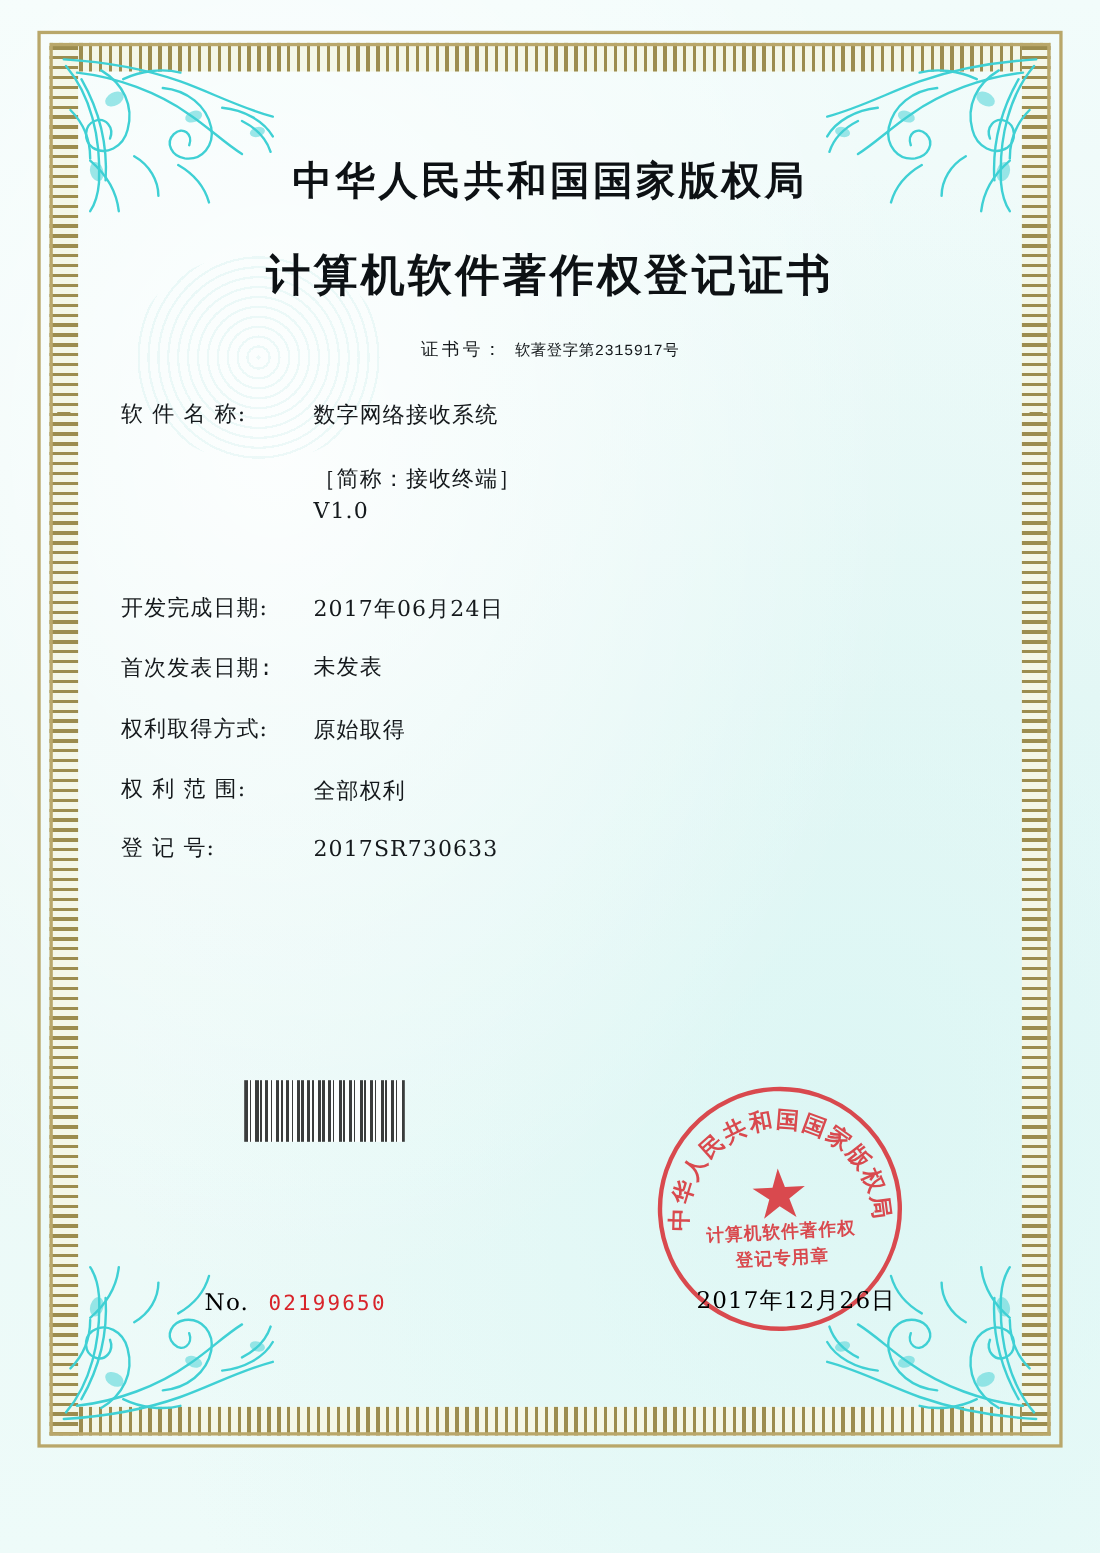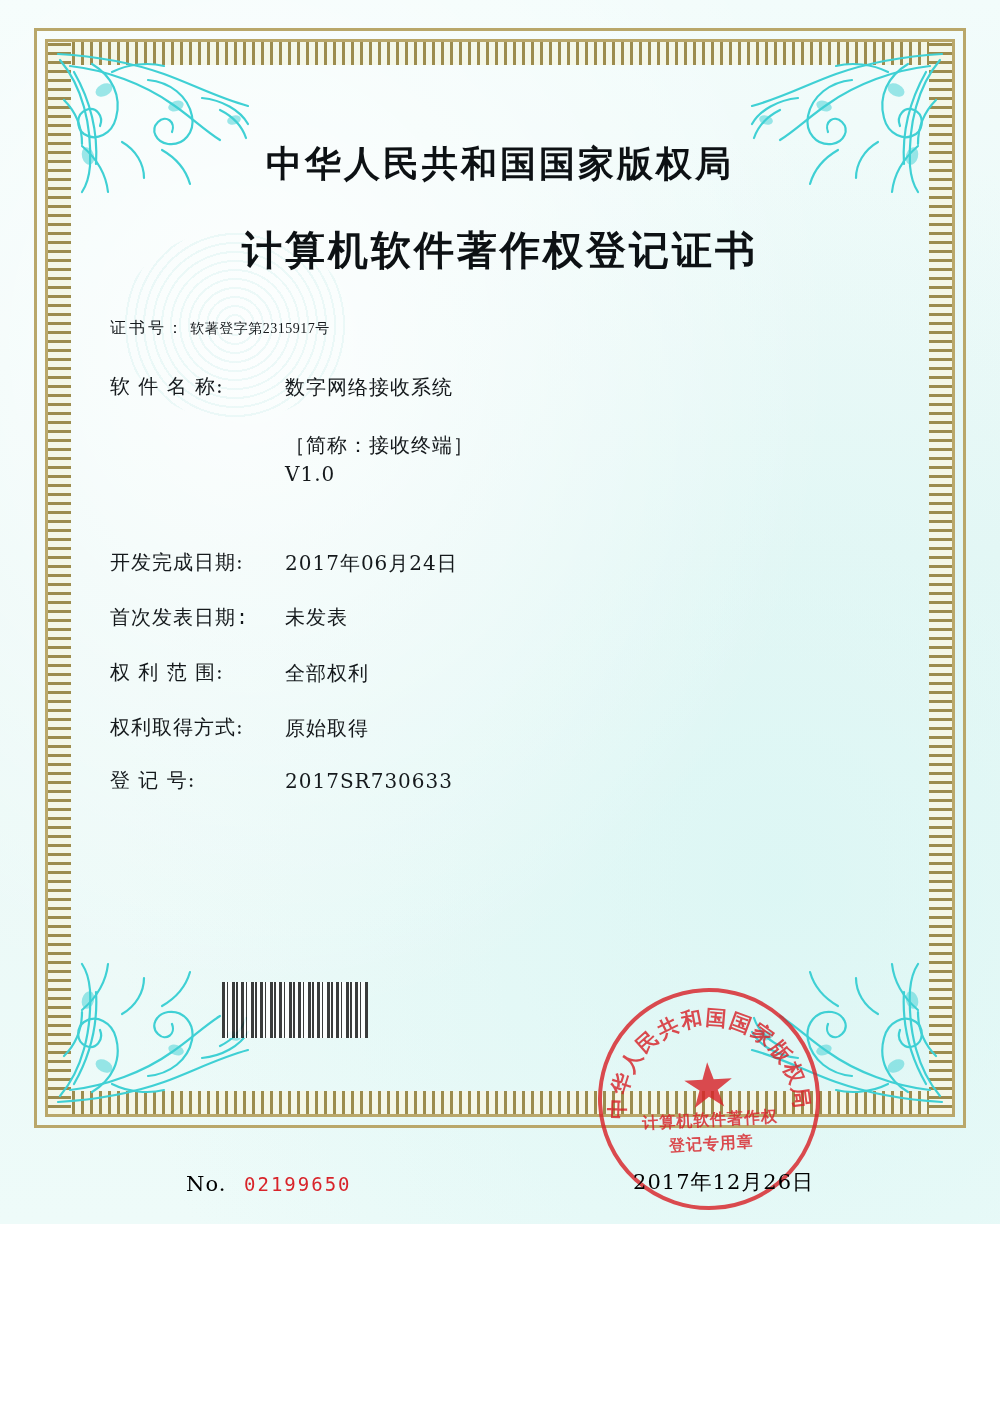--- a/index.html
+++ b/index.html
@@ -6,21 +6,21 @@
     margin: 0;
     padding: 0;
     background: #ffffff;
   }
   body {
     font-family: "DejaVu Sans", sans-serif;
   }
   #certificate {
     position: relative;
     width: 1000px;
-    height: 1224px;
+    height: 1412px;
     background: #86efac;
     overflow: hidden;
   }
   
   .paper-wash {
     position: absolute;
     inset: 0;
     background:
       radial-gradient(ellipse at 25% 28%, rgba(255,255,255,0.85) 0%, rgba(255,255,255,0) 55%),
       radial-gradient(ellipse at 78% 72%, rgba(214,245,243,0.7) 0%, rgba(255,255,255,0) 60%),
@@ -128,23 +128,23 @@
   .title-main {
     text-align: center;
     font-family: "DejaVu Serif", serif;
     font-weight: bold;
     font-size: 40px;
     letter-spacing: 3px;
     margin-top: 34px;
     color: #0d1114;
   }
   .cert-no {
-    margin-top: 40px;
-    text-align: left;
-    font-family: Liberation Serif, serif;
+    margin-top: 30px;
+    text-align: center;
+    font-family: Liberation Mono, monospace;
     font-size: 15px;
     letter-spacing: .5px;
   }
   .cert-no .cn-label { font-size: 16px; letter-spacing: 3px; }
   .cert-no .cn-value { font-size: 14px; }
 
   .field {
     display: flex;
     align-items: flex-start;
     margin-top: 24px;
@@ -416,28 +416,28 @@
     <div class="field" id="field-devdate">
       <div class="label">开发完成日期:</div>
       <div class="value">2017年06月24日</div>
     </div>
 
     <div class="field" id="field-pubdate">
       <div class="label">首次发表日期:</div>
       <div class="value">未发表</div>
     </div>
 
+    <div class="field" id="field-acquire">
+      <div class="label">权利取得方式:</div>
+      <div class="value">原始取得</div>
+    </div>
+
     <div class="field" id="field-scope">
       <div class="label">权 利 范 围:</div>
       <div class="value">全部权利</div>
-    </div>
-
-    <div class="field" id="field-acquire">
-      <div class="label">权利取得方式:</div>
-      <div class="value">原始取得</div>
     </div>
 
     <div class="field" id="field-regno">
       <div class="label">登 记 号:</div>
       <div class="value">2017SR730633</div>
     </div>
 
     <div class="statement">
     </div>
   </div>

